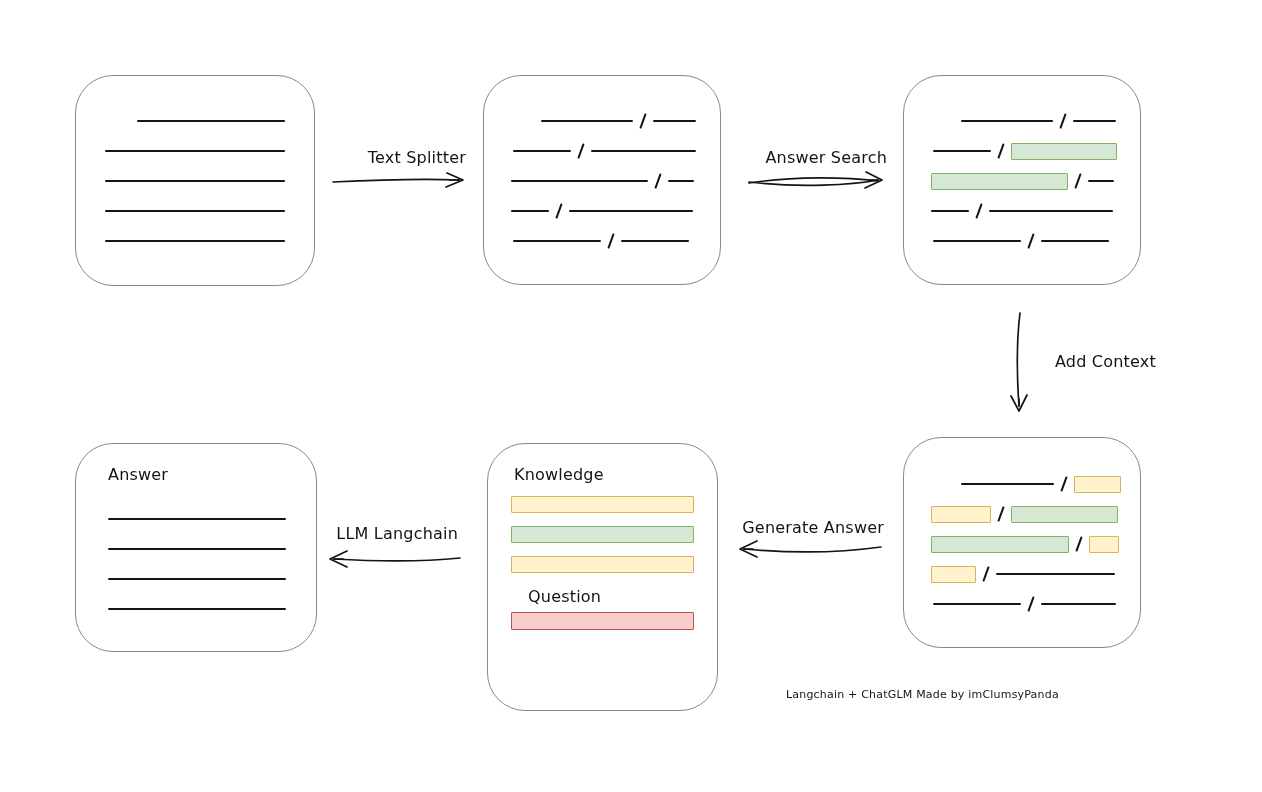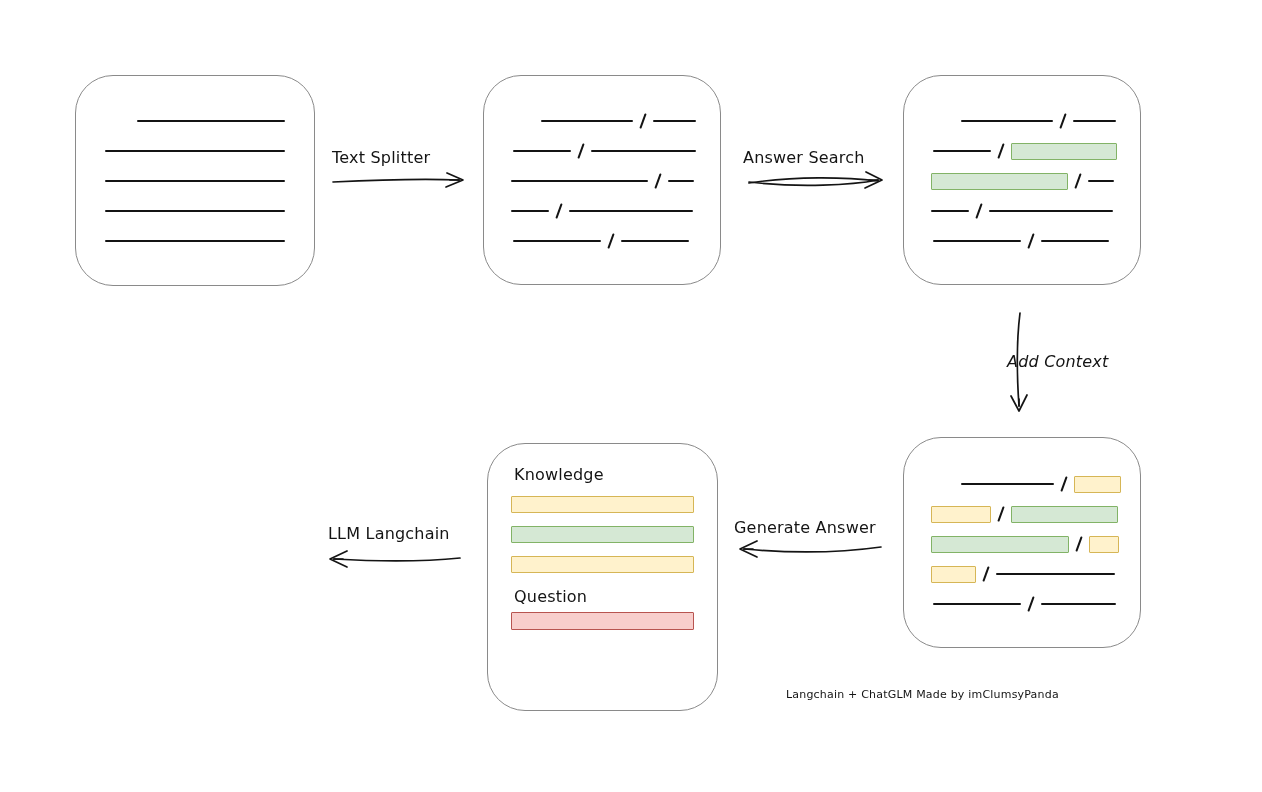--- a/index.html
+++ b/index.html
@@ -14,21 +14,21 @@
   .node{position:absolute;border:1.4px solid var(--box-stroke);border-radius:38px;background:#fff;box-sizing:border-box;}
   .rows{position:absolute;left:0;right:0;}
   .seg-row{display:flex;align-items:center;height:30px;}
   .seg{flex:none;box-sizing:border-box;border-radius:1px;}
   .seg.line{height:2px;background:var(--line-color);}
   .seg.green{height:17px;background:var(--green-fill);border:1.5px solid var(--green-stroke);}
   .seg.yellow{height:17px;background:var(--yellow-fill);border:1.5px solid var(--yellow-stroke);}
   .seg.red{height:18px;background:var(--red-fill);border:1.5px solid var(--red-stroke);}
   .slash{flex:none;width:2px;height:16px;background:var(--line-color);transform:rotate(20deg);margin:0 9px;border-radius:1px;}
   .lbl{position:absolute;font-size:16px;letter-spacing:.2px;white-space:nowrap;}
-  .lbl.center{text-align:left;}
+  .lbl.center{text-align:right;}
   .caption{position:absolute;font-size:11px;letter-spacing:.2px;white-space:nowrap;}
   svg.arrows{position:absolute;left:0;top:0;pointer-events:none;}
 </style>
 </head>
 <body>
 
 <div class="canvas">
 
   <div class="node" style="left:75px;top:75px;width:240px;height:211px;">
     <div class="rows" style="top:30px;padding-left:27px;">
@@ -146,32 +146,49 @@
         <div class="seg-row">
           <span class="seg yellow" style="width: 183px;"></span>
         </div>
         <div class="seg-row">
           <span class="seg green" style="width: 183px;"></span>
         </div>
         <div class="seg-row">
           <span class="seg yellow" style="width: 183px;"></span>
         </div>
       </div>
-    <div class="lbl" style="left:26px;top:143px;">Question</div>
+    <div class="lbl" style="left:40px;top:143px;">Question</div>
     <div class="rows" style="top:162px;padding-left:23px;">
         <div class="seg-row">
           <span class="seg red" style="width: 183px;"></span>
         </div>
       </div>
   </div>
 
+  <div class="node" style="left:75px;top:443px;width:242px;height:209px;">
+    <div class="lbl" style="left:32px;top:21px;">Answer</div>
+    <div class="rows" style="top:60px;padding-left:27px;">
+        <div class="seg-row" style="margin-left: 5px;">
+          <span class="seg line" style="width: 178px;"></span>
+        </div>
+        <div class="seg-row" style="margin-left: 5px;">
+          <span class="seg line" style="width: 178px;"></span>
+        </div>
+        <div class="seg-row" style="margin-left: 5px;">
+          <span class="seg line" style="width: 178px;"></span>
+        </div>
+        <div class="seg-row" style="margin-left: 5px;">
+          <span class="seg line" style="width: 178px;"></span>
+        </div>
+      </div>
+  </div>
 
   <div class="lbl center" style="left:332px;top:148px;width:134px;">Text Splitter</div>
   <div class="lbl center" style="left:743px;top:148px;width:144px;">Answer Search</div>
-  <div class="lbl" style="left:1007px;top:352px;font-style:italic;">Add Context</div>
+  <div class="lbl" style="left:1055px;top:352px;">Add Context</div>
   <div class="lbl center" style="left:734px;top:518px;width:150px;">Generate Answer</div>
   <div class="lbl center" style="left:328px;top:524px;width:130px;">LLM Langchain</div>
 
   <div class="caption" style="left:786px;top:688px;">Langchain + ChatGLM Made by imClumsyPanda</div>
 
   <svg class="arrows" width="1262" height="792" viewBox="0 0 1262 792">
     <g stroke="#141414" stroke-width="1.7" fill="none" stroke-linecap="round" stroke-linejoin="round">
       <g>
         <path d="M333 182 C 375 180 430 179 459 180"></path>
         <path d="M447 173 L463 180 L446 187 M450 180 L459 180"></path>

